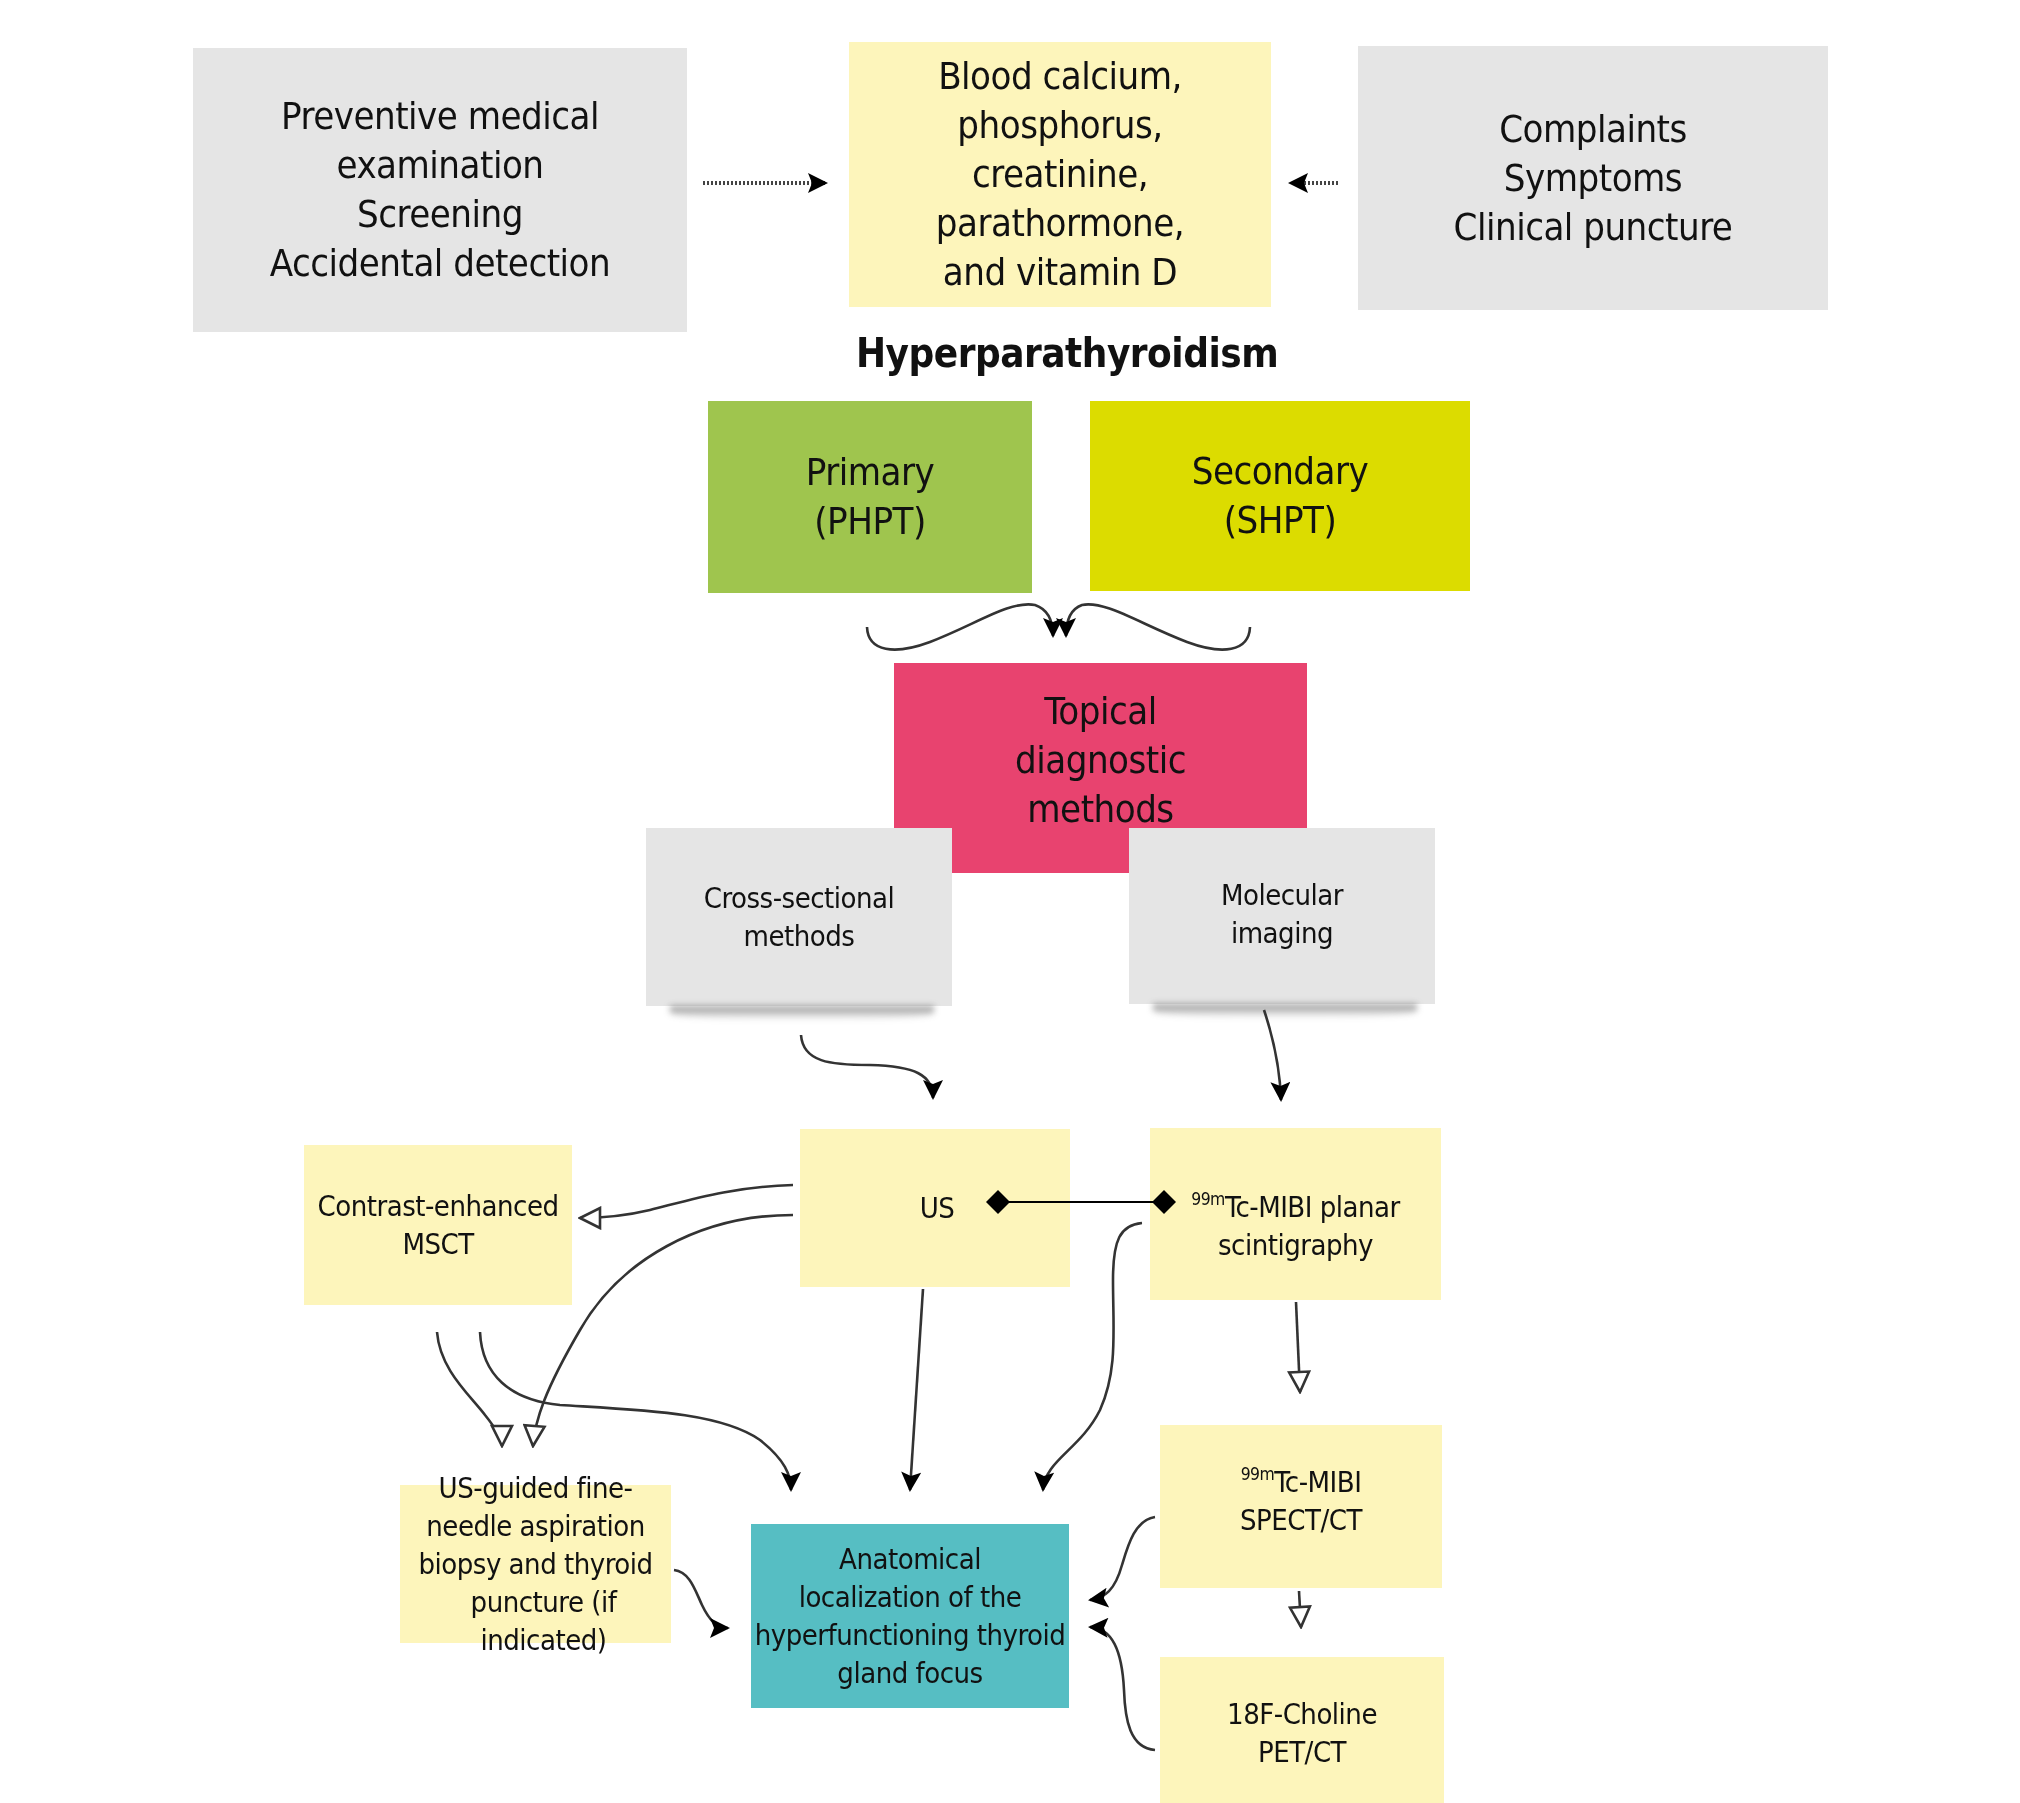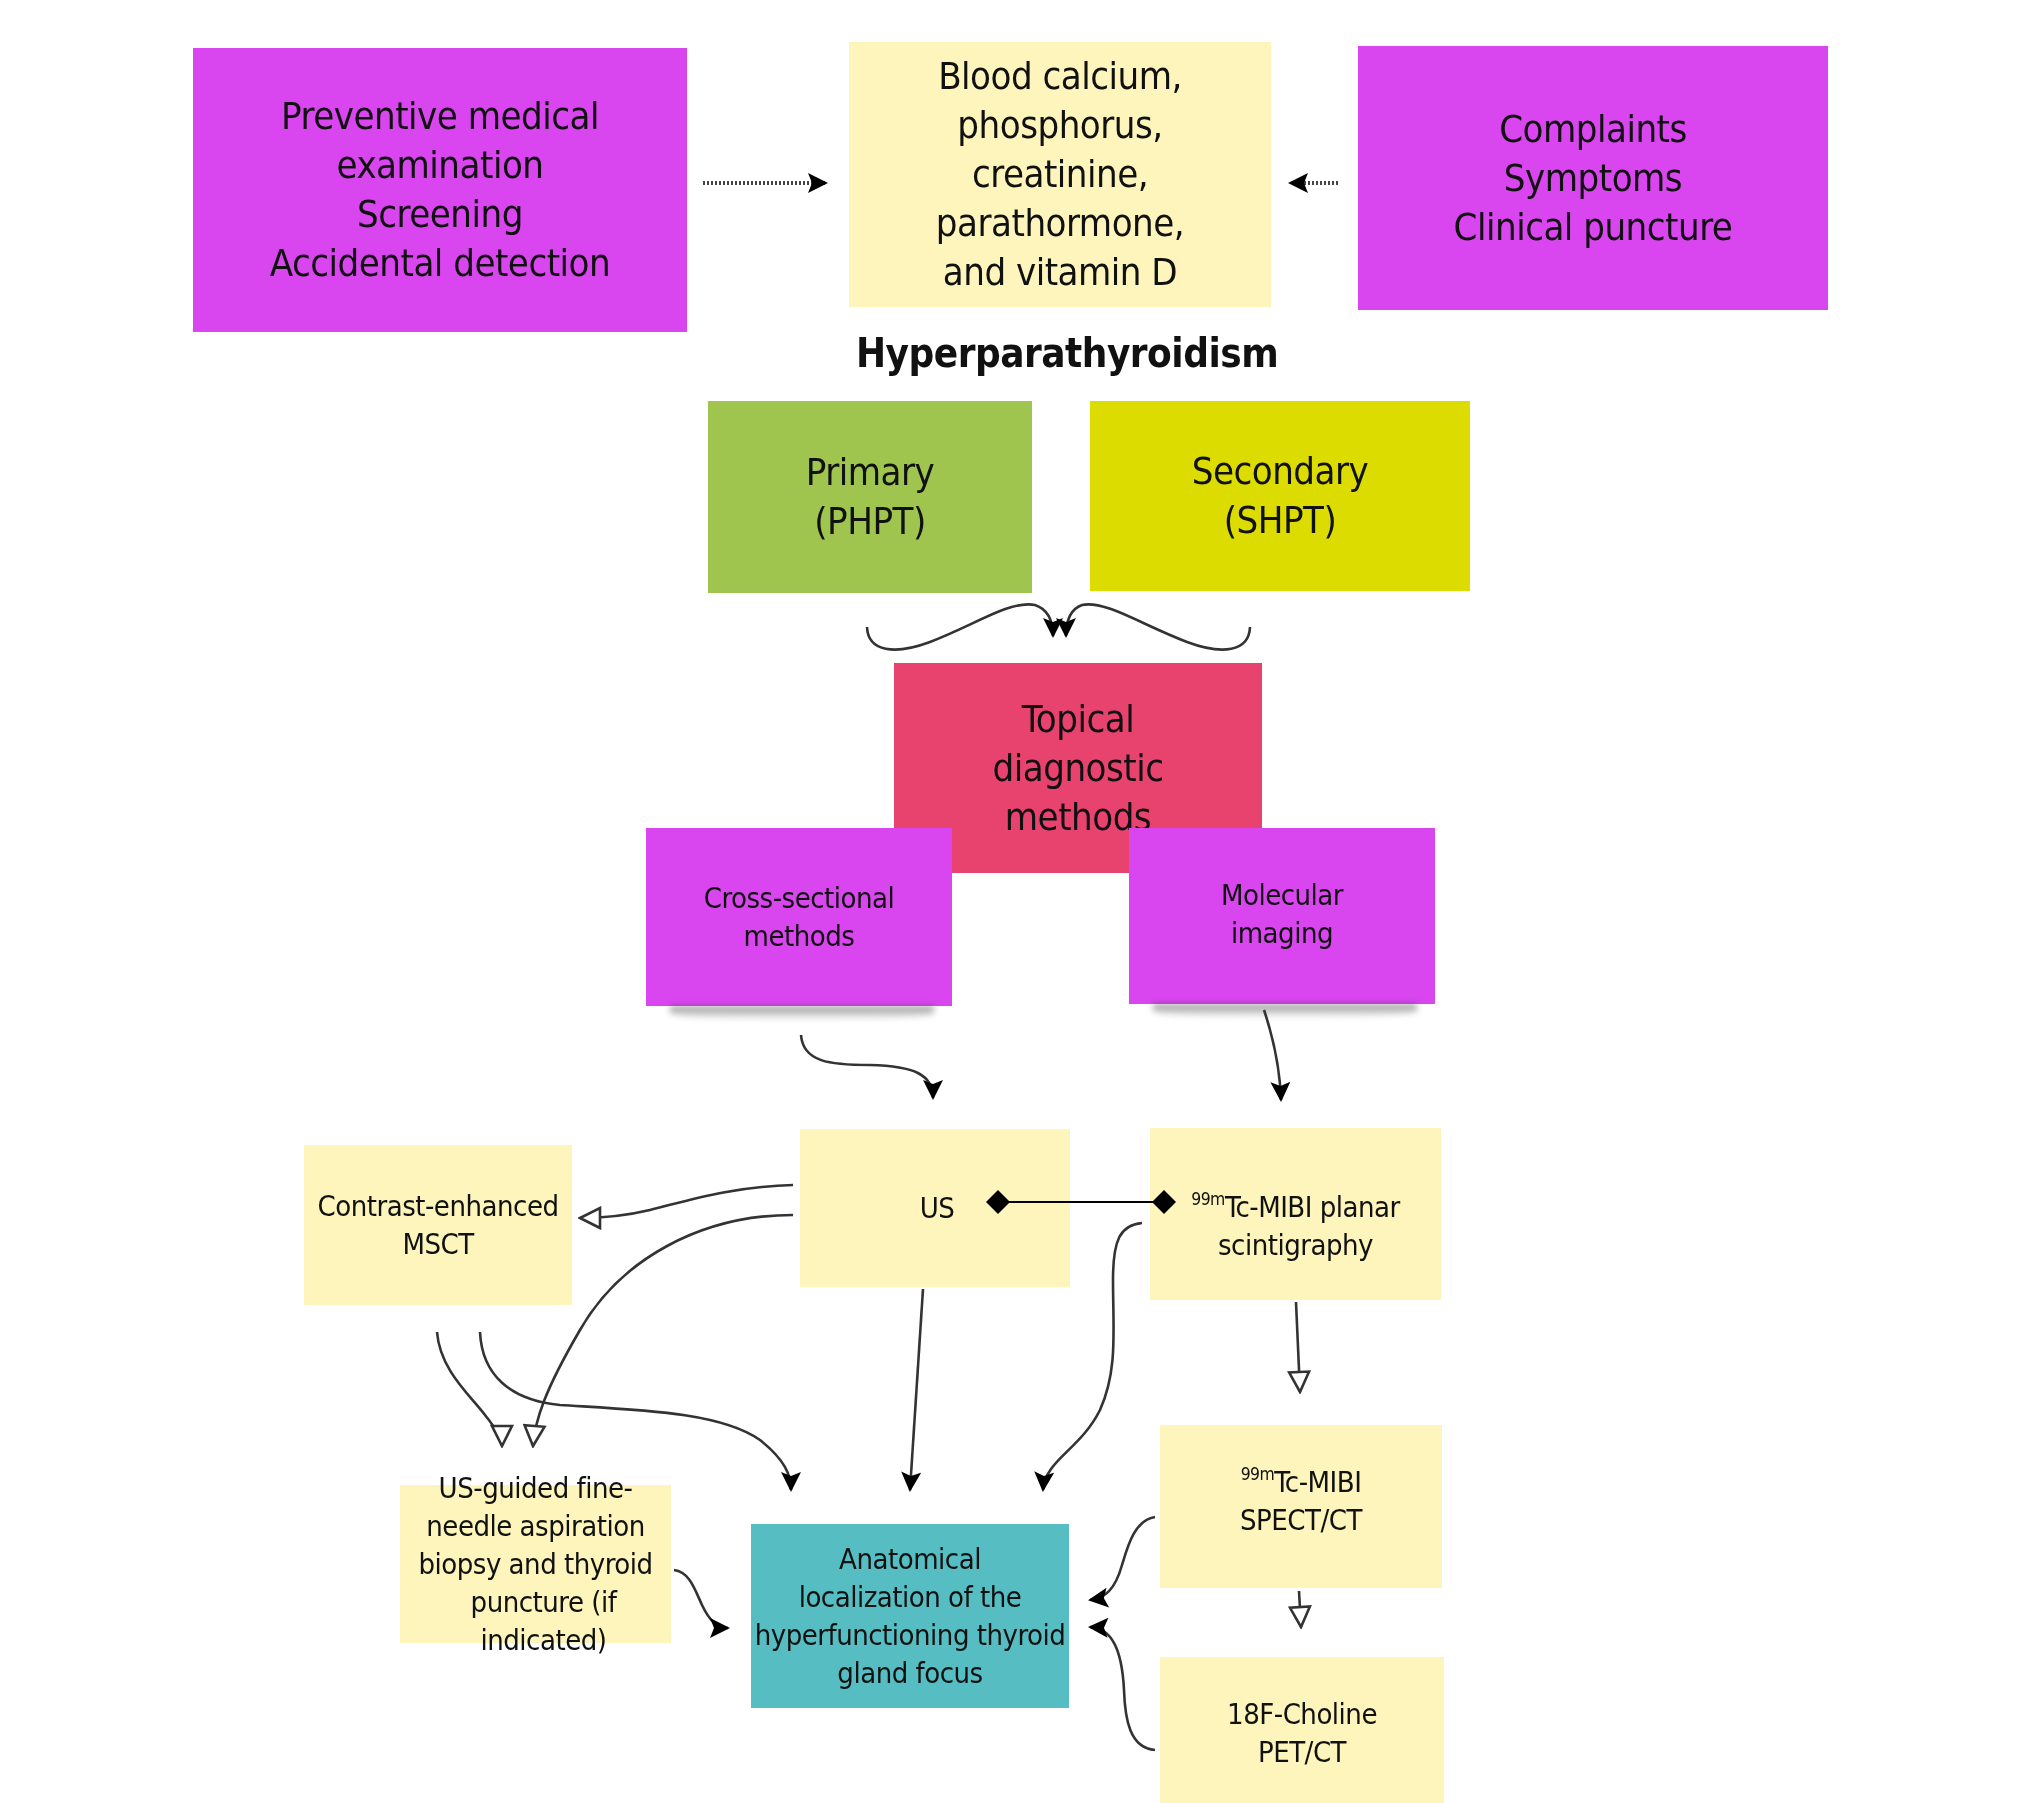--- a/index.html
+++ b/index.html
@@ -3,21 +3,21 @@
 <meta charset="utf-8">
 <style>
   html, body { margin: 0; padding: 0; background: #ffffff; }
   body { width: 2020px; height: 1803px; position: relative; overflow: hidden;
          font-family: "DejaVu Sans Condensed", "DejaVu Sans", "Liberation Sans", sans-serif; color: #111; }
   .node { position: absolute; display: flex; align-items: center; justify-content: center;
           text-align: center; box-sizing: border-box; white-space: pre-line; letter-spacing: -0.5px; }
   .node::after { content: ""; position: absolute; left: 8%; right: 6%; bottom: -14px; height: 14px;
                  background: linear-gradient(to bottom, rgba(60,60,60,0.55), rgba(120,120,120,0.0));
                  filter: blur(3px); border-radius: 0 0 50% 50%; z-index: -1; }
-  .gray { background: #d946ef; }
+  .gray { background: #e5e5e5; }
   .yellow { background: #fdf5bb; }
   .green { background: #9fc54e; }
   .lime { background: #dcdc00; }
   .pink { background: #e8436f; }
   .teal { background: #56bec3; }
   .big { font-size: 38px; line-height: 49px; }
   .sm { font-size: 29px; line-height: 38px; }
   .title { position: absolute; left: 856px; top: 330px; width: 400px; text-align: center;
            font-size: 40px; font-weight: bold; letter-spacing: -0.5px; }
   sup { font-size: 0.6em; vertical-align: 0.7em; line-height: 0; }
@@ -43,21 +43,21 @@
 <div class="title">Hyperparathyroidism</div>
 
 <div class="node green big" style="left:708px;top:401px;width:324px;height:192px;">
   <div><span style="display: block;">Primary</span><span style="display: block;">(PHPT)</span></div>
 </div>
 
 <div class="node lime big" style="left:1090px;top:401px;width:380px;height:190px;">
   <div><span style="display: block;">Secondary</span><span style="display: block;">(SHPT)</span></div>
 </div>
 
-<div class="node pink big" style="left:894px;top:663px;width:368px;height:210px;align-items:flex-start;padding-top:32px;">
+<div class="node pink big" style="left:894px;top:663px;width:413px;height:210px;align-items:flex-start;padding-top:24px;">
   <div><span style="display: block;">Topical</span><span style="display: block;">diagnostic</span><span style="display: block;">methods</span></div>
 </div>
 
 <div class="node gray sm" style="left:646px;top:828px;width:306px;height:178px;z-index:2;">
   <div><span style="display: block;">Cross-sectional</span><span style="display: block;">methods</span></div>
 </div>
 
 <div class="node gray sm" style="left:1129px;top:828px;width:306px;height:176px;z-index:2;align-items:flex-start;padding-top:48px;">
   <div><span style="display: block;">Molecular</span><span style="display: block;">imaging</span></div>
 </div>

